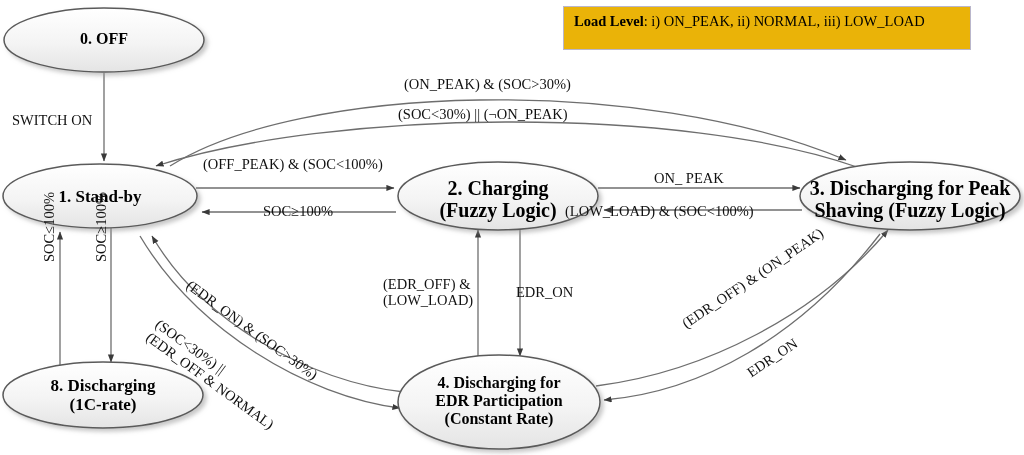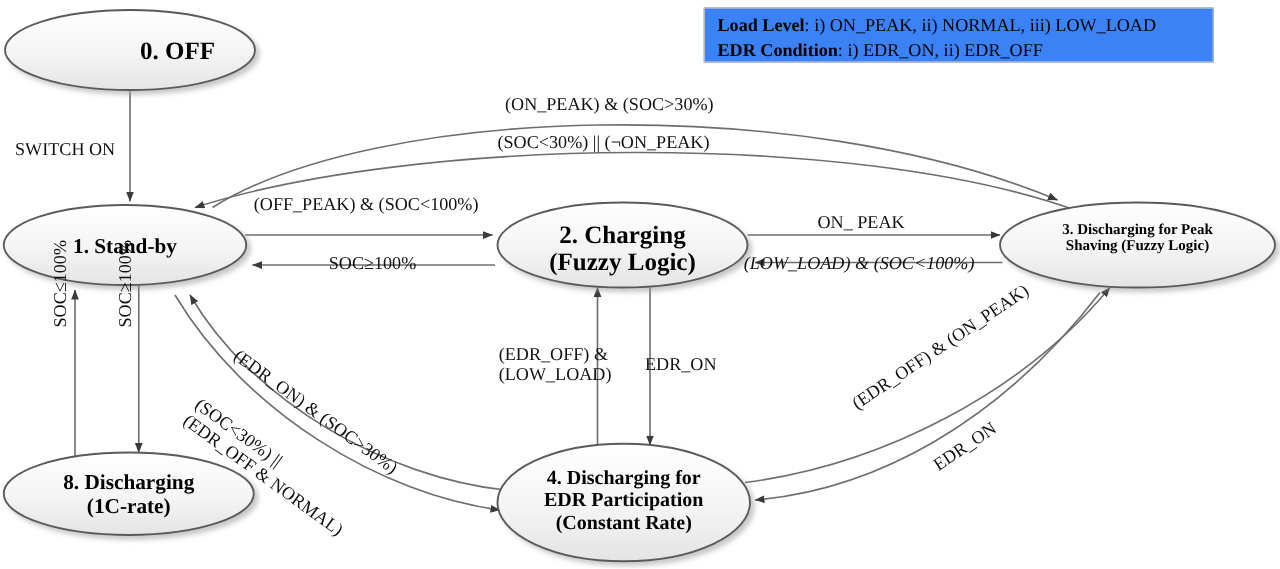--- a/index.html
+++ b/index.html
@@ -11,21 +11,21 @@
     font-family:"Liberation Serif", serif;line-height:1.12;
     pointer-events:none;white-space:pre-line;
   }
   .edge-label{
     position:absolute;font-family:"Liberation Serif", serif;
     font-size:14.5px;line-height:1.12;white-space:pre-line;
     color:#111;
   }
   .legend{
     position:absolute;left:563px;top:6px;width:408px;height:44px;
-    background:#3b82f6;border:1px solid #b9b6cb;
+    background:#eab308;border:1px solid #b9b6cb;
     font-family:"Liberation Serif", serif;font-size:14.5px;
     padding:5px 8px 0 10px;box-sizing:border-box;line-height:1.35;
   }
   .legend b{font-weight:bold;}
 </style>
 </head>
 <body>
 
 <svg id="diagram" viewBox="0 0 1024 455">
   <defs>
@@ -72,52 +72,49 @@
       <ellipse cx="104" cy="40" rx="100" ry="32" fill="url(#nodeGrad)" stroke="#5a5a5a" stroke-width="1.5" filter="url(#sh)"></ellipse>
       <ellipse cx="100" cy="196" rx="97" ry="32" fill="url(#nodeGrad)" stroke="#5a5a5a" stroke-width="1.5" filter="url(#sh)"></ellipse>
       <ellipse cx="498" cy="196" rx="100" ry="34" fill="url(#nodeGrad)" stroke="#5a5a5a" stroke-width="1.5" filter="url(#sh)"></ellipse>
       <ellipse cx="910" cy="196" rx="110" ry="34" fill="url(#nodeGrad)" stroke="#5a5a5a" stroke-width="1.5" filter="url(#sh)"></ellipse>
       <ellipse cx="103" cy="395" rx="100" ry="33" fill="url(#nodeGrad)" stroke="#5a5a5a" stroke-width="1.5" filter="url(#sh)"></ellipse>
       <ellipse cx="499" cy="402" rx="101" ry="47" fill="url(#nodeGrad)" stroke="#5a5a5a" stroke-width="1.5" filter="url(#sh)"></ellipse>
     </g>
 </svg>
 
 <div id="node-labels">
-    <div class="node-label" style="left: 4px; width: 200px; font-size: 20px; top: 30.25px; margin-left: 38px;">0. OFF</div>
+    <div class="node-label" style="left: 4px; width: 200px; font-size: 16px; top: 30.25px;">0. OFF</div>
     <div class="node-label" style="left: 3px; width: 194px; font-size: 17px; top: 187px;">1. Stand-by</div>
     <div class="node-label" style="left: 398px; width: 200px; font-size: 20px; top: 176.5px;">2. Charging
 (Fuzzy Logic)</div>
-    <div class="node-label" style="left: 800px; width: 220px; font-size: 12px; top: 176.5px;">3. Discharging for Peak
+    <div class="node-label" style="left: 800px; width: 220px; font-size: 20px; top: 176.5px;">3. Discharging for Peak
 Shaving (Fuzzy Logic)</div>
     <div class="node-label" style="left: 3px; width: 200px; font-size: 17px; top: 375.5px;">8. Discharging
 (1C-rate)</div>
     <div class="node-label" style="left: 398px; width: 202px; font-size: 16px; top: 374.25px;">4. Discharging for
 EDR Participation
 (Constant Rate)</div>
   </div>
 <div id="edge-labels">
     <div class="edge-label" style="left: 404px; top: 76px;">(ON_PEAK) &amp; (SOC&gt;30%)</div>
     <div class="edge-label" style="left: 398px; top: 106px;">(SOC&lt;30%) || (¬ON_PEAK)</div>
     <div class="edge-label" style="left: 12px; top: 112px;">SWITCH ON</div>
     <div class="edge-label" style="left: 203px; top: 156px;">(OFF_PEAK) &amp; (SOC&lt;100%)</div>
     <div class="edge-label" style="left: 263px; top: 203px;">SOC≥100%</div>
     <div class="edge-label" style="left: 654px; top: 170px; text-align: center;">ON_ PEAK</div>
-    <div class="edge-label" style="left: 595px; top: 203px; font-style: italic;">(LOW_LOAD) &amp; (SOC&lt;100%)</div>
+    <div class="edge-label" style="left: 565px; top: 203px;">(LOW_LOAD) &amp; (SOC&lt;100%)</div>
     <div class="edge-label" style="left: 41px; top: 262px; transform: rotate(-90deg); transform-origin: left top;">SOC≤100%</div>
     <div class="edge-label" style="left: 93px; top: 262px; transform: rotate(-90deg); transform-origin: left top;">SOC≥100%</div>
     <div class="edge-label" style="left: 193px; top: 277px; transform: rotate(36deg); transform-origin: left top;">(EDR_ON) &amp; (SOC&gt;30%)</div>
     <div class="edge-label" style="left: 162px; top: 316px; transform: rotate(36deg); transform-origin: left top;">(SOC&lt;30%) ||
 (EDR_OFF &amp; NORMAL)</div>
-    <div class="edge-label" style="left: 399px; top: 276px;">(EDR_OFF) &amp;
+    <div class="edge-label" style="left: 383px; top: 276px;">(EDR_OFF) &amp;
 (LOW_LOAD)</div>
     <div class="edge-label" style="left: 516px; top: 284px;">EDR_ON</div>
     <div class="edge-label" style="left: 679px; top: 318px; transform: rotate(-34deg); transform-origin: left top;">(EDR_OFF) &amp; (ON_PEAK)</div>
     <div class="edge-label" style="left: 744px; top: 367px; transform: rotate(-34deg); transform-origin: left top;">EDR_ON</div>
   </div>
 
 <div class="legend">
   <div>
     <b>Load Level</b><span>:  i) ON_PEAK,  ii) NORMAL,  iii) LOW_LOAD</span>
   </div>
-  <div>
-    <b>EDR Condition</b><span>: i) EDR_ON,   ii) EDR_OFF</span>
-  </div>
 </div>
 
 </body></html>

